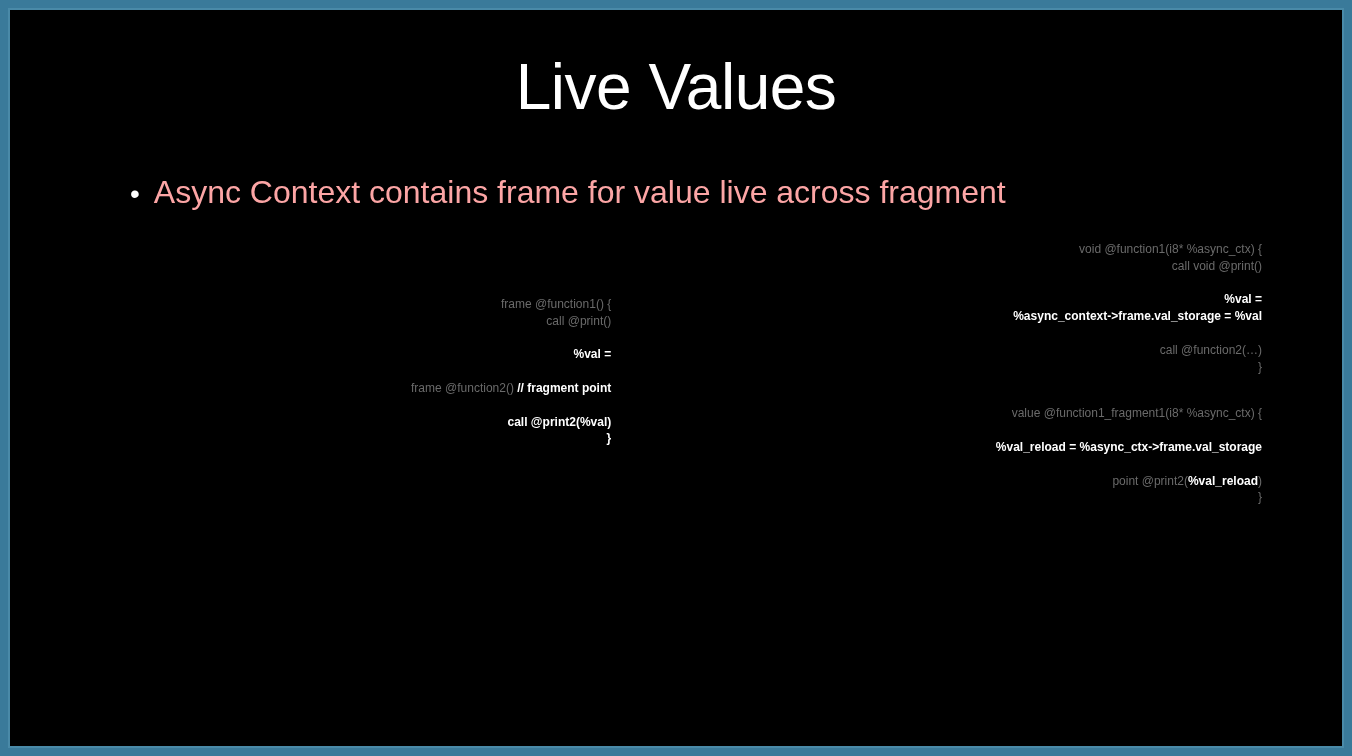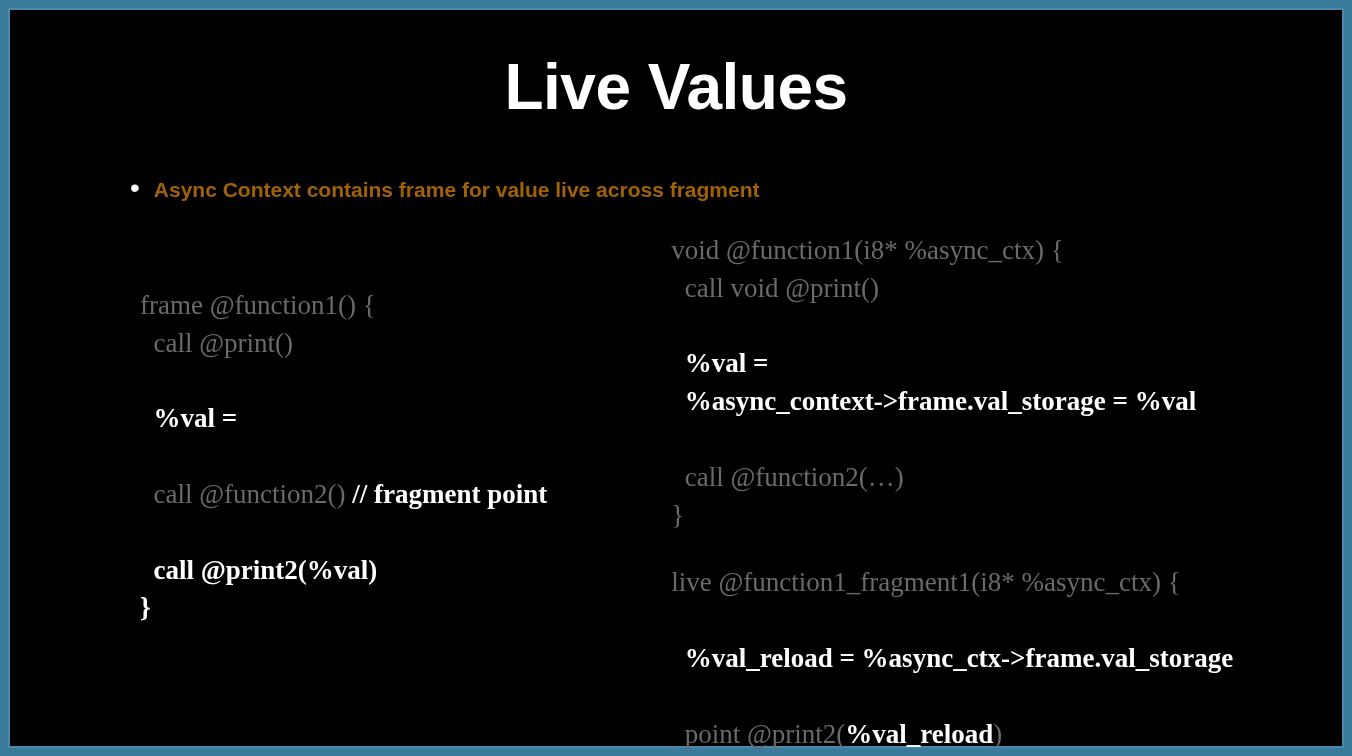--- a/index.html
+++ b/index.html
@@ -24,61 +24,62 @@
       width: 100%;
       height: 100%;
       background: #000000;
       border: 2px solid #4a8aa8;
       padding: 40px 80px 30px 80px;
       position: relative;
     }
     .slide-title {
       color: #ffffff;
       font-size: 64px;
-      font-weight: 700;
+      font-weight: 400;
       text-align: center;
       margin-bottom: 50px;
       letter-spacing: -0.5px;
     }
     .bullet-container {
       display: flex;
       align-items: baseline;
       margin-bottom: 30px;
       margin-left: 40px;
     }
     .bullet-dot {
       color: #ffffff;
       font-size: 28px;
       margin-right: 14px;
       line-height: 1;
     }
     .bullet-text {
-      color: #a16207;
-      font-size: 21px;
-      font-weight: 700;
+      color: #fca5a5;
+      font-size: 32px;
+      font-weight: 400;
     }
     .code-columns {
       display: flex;
       gap: 60px;
       margin-top: 10px;
       margin-left: 50px;
     }
     .code-left {
       flex: 0 0 42%;
       padding-top: 55px;
     }
     .code-right {
       flex: 1;
       padding-top: 0;
     }
     .code-block {
-      font-family: Liberation Serif, serif;
-      font-size: 27px;
+      font-family: Liberation Sans, sans-serif;
+      font-size: 12px;
       line-height: 1.4;
       white-space: pre;
+      text-align: right;
     }
     .dim {
       color: #6a6a6a;
     }
     .bright {
       color: #ffffff;
       font-weight: 600;
     }
     .code-right .code-block {
       margin-bottom: 30px;
@@ -98,37 +99,37 @@
     </div>
 
     <div class="code-columns">
 
       <div class="code-left">
         <div class="code-block"><span class="dim">frame @function1() {</span>
 <span class="dim">  call @print()</span>
 
 <span class="bright">  %val =</span>
 
-<span class="dim">  call @function2() </span><span class="bright">// fragment point</span>
+<span class="dim">  frame @function2() </span><span class="bright">// fragment point</span>
 
 <span class="bright">  call @print2(%val)</span>
 <span class="bright">}</span></div>
       </div>
 
       <div class="code-right">
         <div class="code-block"><span class="dim">void @function1(i8* %async_ctx) {</span>
 <span class="dim">  call void @print()</span>
 
 <span class="bright">  %val =</span>
 <span class="bright">  %async_context-&gt;frame.val_storage = %val</span>
 
 <span class="dim">  call @function2(…)</span>
 <span class="dim">}</span></div>
 
-        <div class="code-block"><span class="dim">live @function1_fragment1(i8* %async_ctx) {</span>
+        <div class="code-block"><span class="dim">value @function1_fragment1(i8* %async_ctx) {</span>
 
 <span class="bright">  %val_reload = %async_ctx-&gt;frame.val_storage</span>
 
 <span class="dim">  point @print2(</span><span class="bright">%val_reload</span><span class="dim">)</span>
 <span class="dim">}</span></div>
       </div>
 
     </div>
 
   </div>

